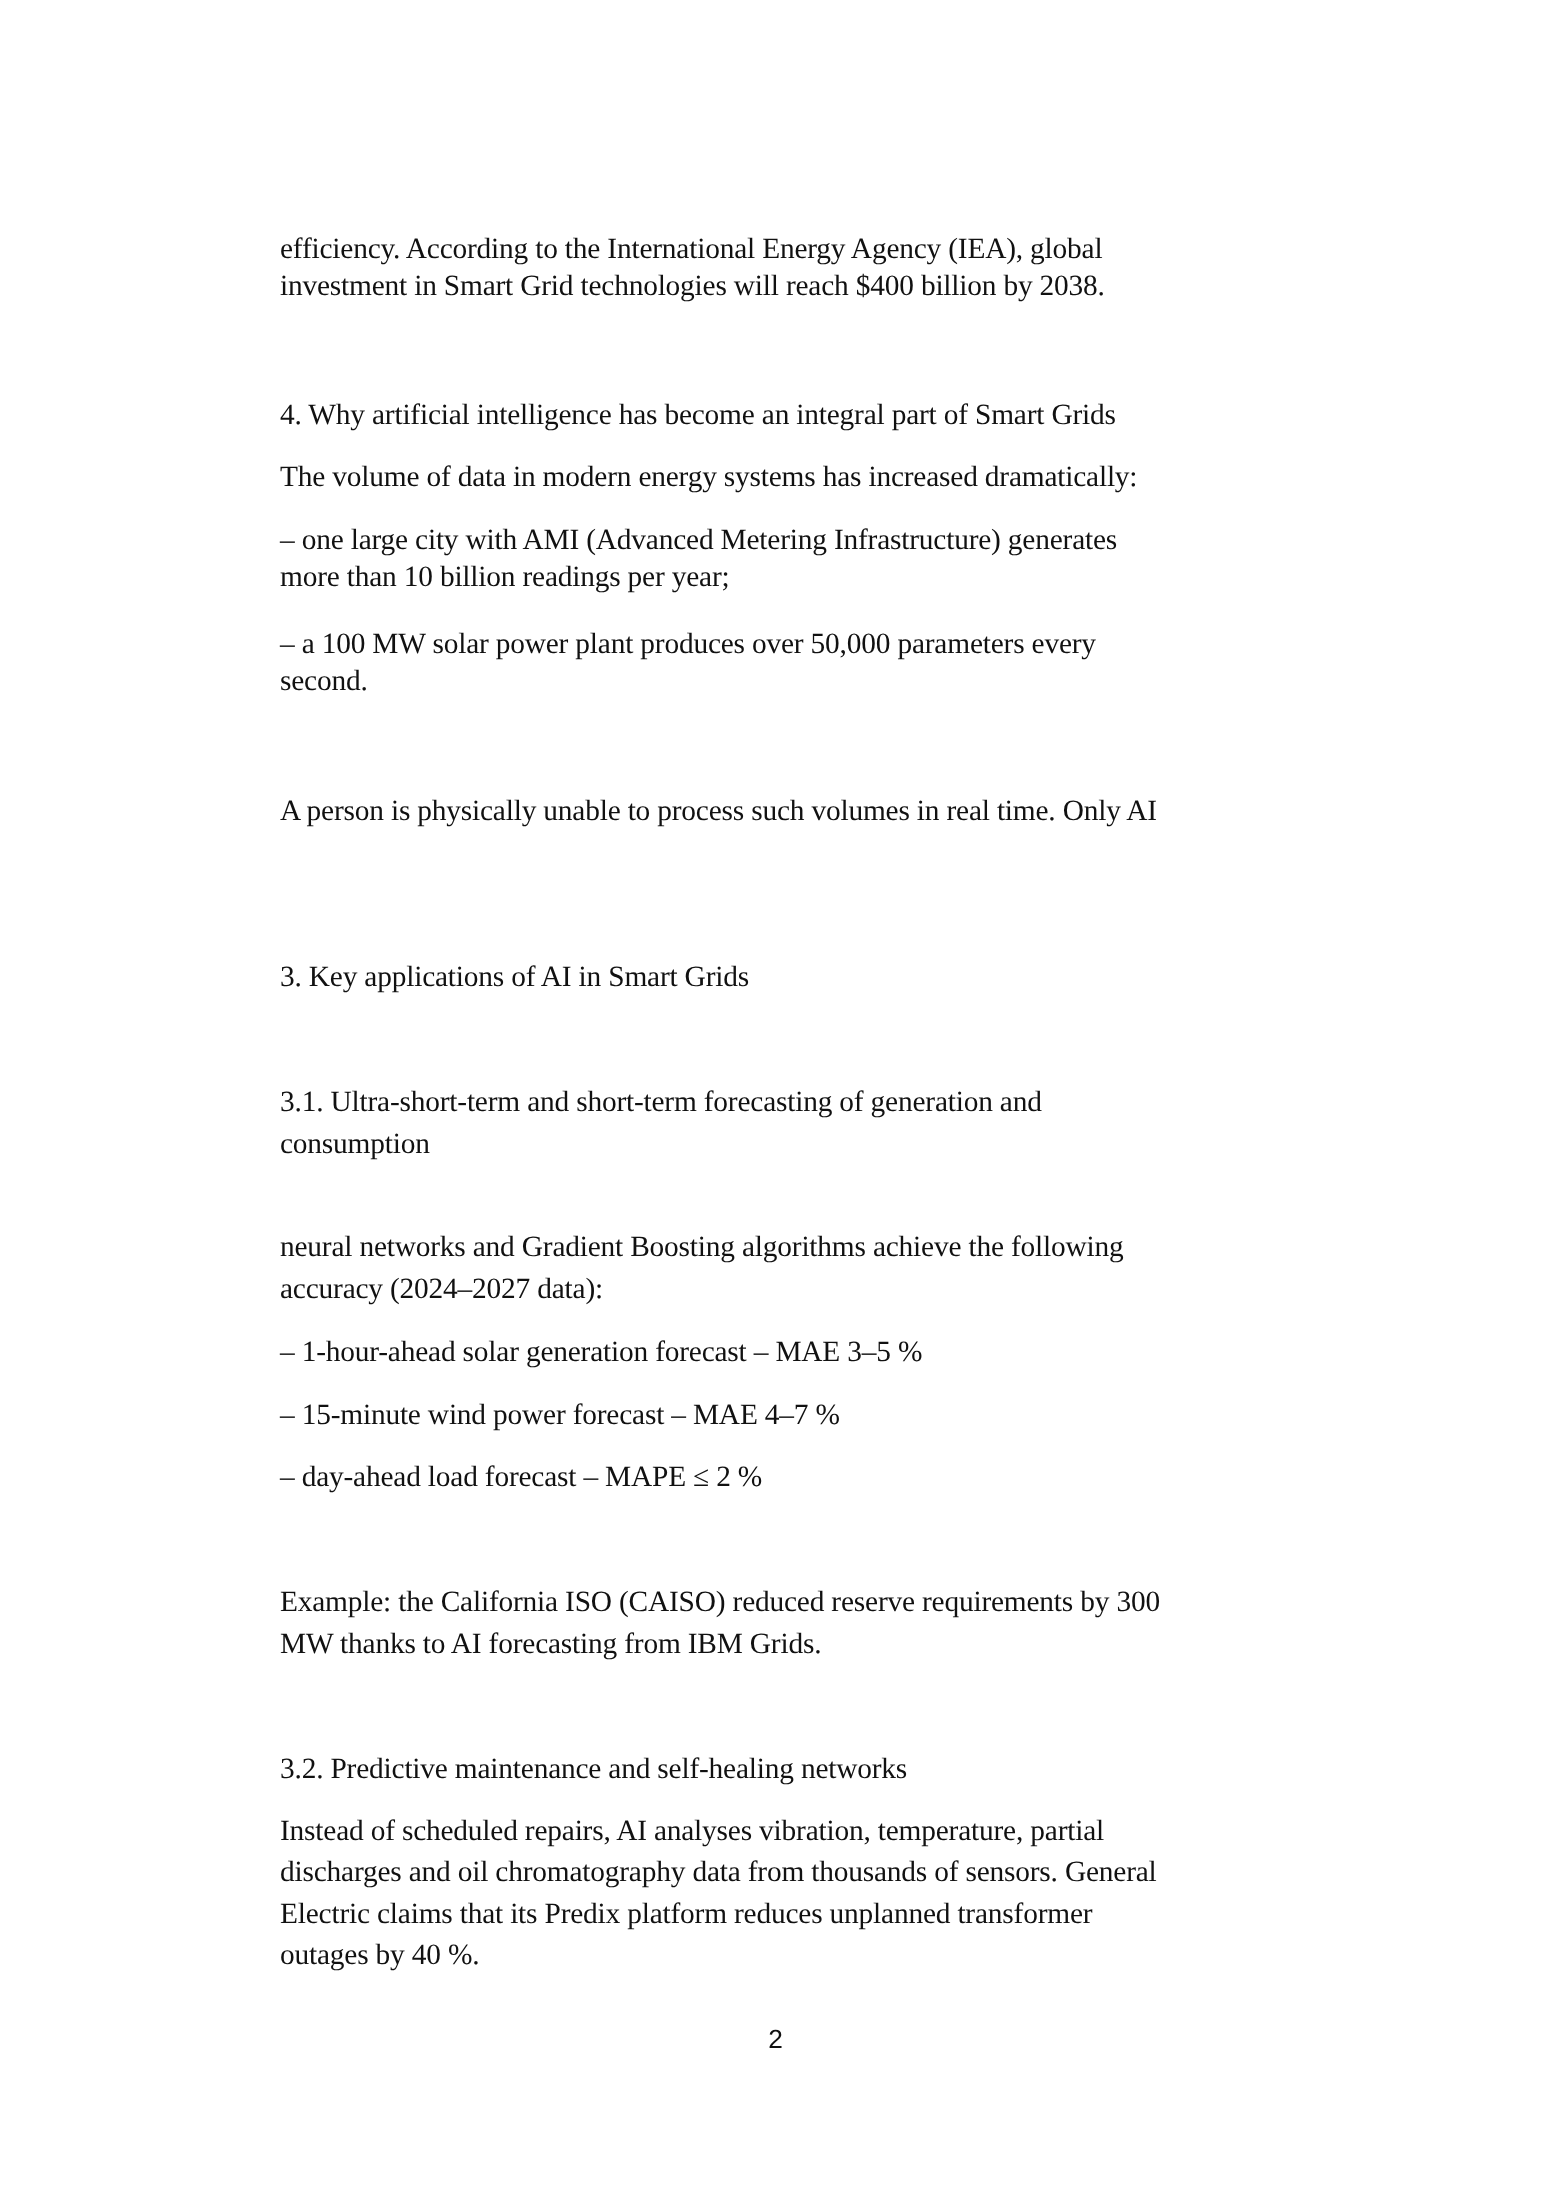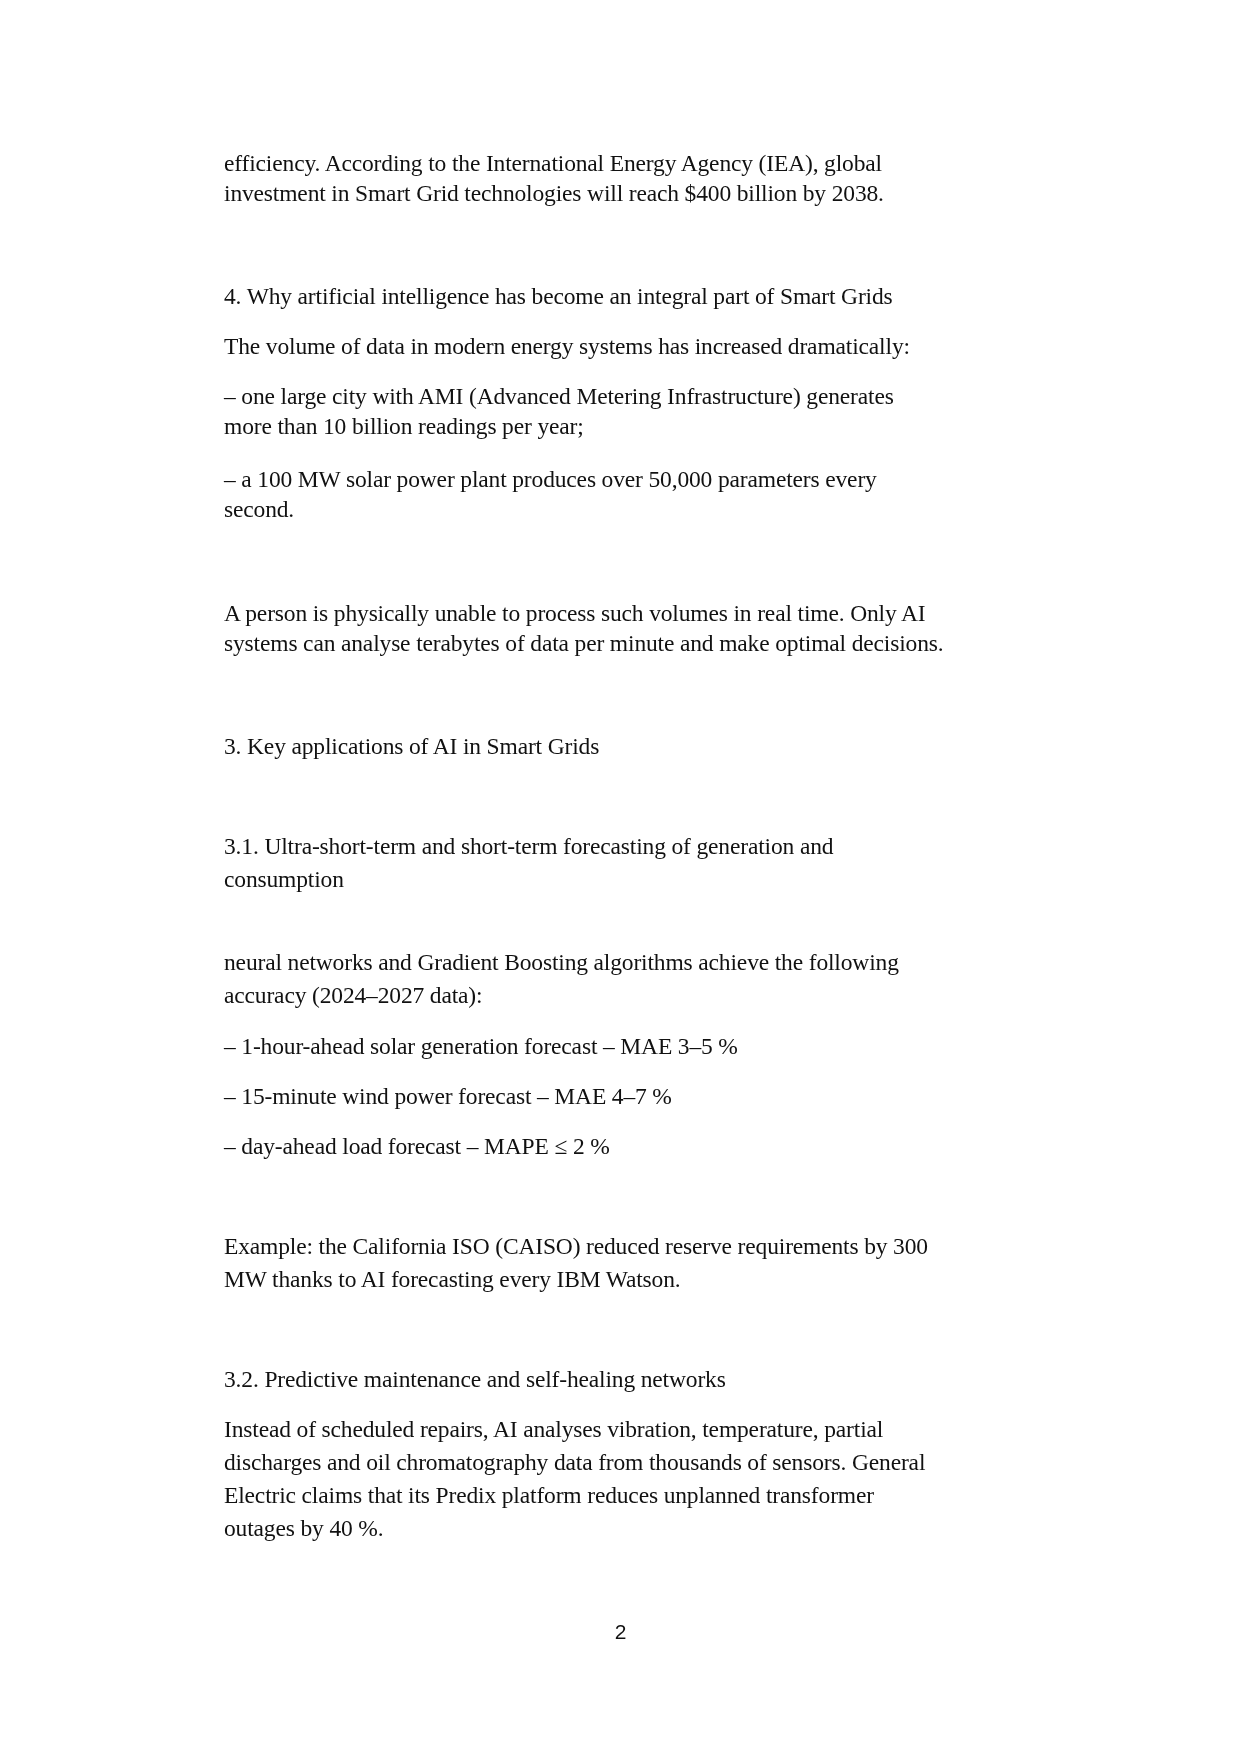--- a/index.html
+++ b/index.html
@@ -3,20 +3,21 @@
 <meta charset="utf-8">
 <style>
   html, body { margin: 0; padding: 0; background: #ffffff; }
   body { width: 1241px; height: 1755px; position: relative; overflow: hidden; }
   .page { position: absolute; left: 0; top: 0; width: 1241px; height: 1755px; background: #fff; }
   .line {
     position: absolute; left: 224px;
     font-family: "Liberation Serif", serif;
     font-size: 23.5px; color: #111; white-space: nowrap;
     letter-spacing: -0.15px;
+    margin-top: 36px;
   }
   .pagenum {
     position: absolute; left: 0; width: 1241px; text-align: center; top: 1620px;
     font-family: "Liberation Sans", sans-serif; font-size: 21px; color: #111;
   }
 </style>
 </head>
 <body>
 
 <div class="page">
@@ -27,36 +28,35 @@
   <div class="line" style="top:283px">4. Why artificial intelligence has become an integral part of Smart Grids</div>
   <div class="line" style="top:383px">– one large city with AMI (Advanced Metering Infrastructure) generates</div>
 
   <div class="line" style="top:333px">The volume of data in modern energy systems has increased dramatically:</div>
   <div class="line" style="top:413px">more than 10 billion readings per year;</div>
 
   <div class="line" style="top:466px">– a 100 MW solar power plant produces over 50,000 parameters every</div>
   <div class="line" style="top:496px">second.</div>
 
   <div class="line" style="top:600px">A person is physically unable to process such volumes in real time. Only AI</div>
-  <div class="line" style="top:630px">systems can analyse terabytes of data per minute and make optimal decisions.</div>
 
   <div class="line" style="top:733px">3. Key applications of AI in Smart Grids</div>
 
   <div class="line" style="top:833px">3.1. Ultra-short-term and short-term forecasting of generation and</div>
   <div class="line" style="top:866px">consumption</div>
 
   <div class="line" style="top:949px">neural networks and Gradient Boosting algorithms achieve the following</div>
   <div class="line" style="top:982px">accuracy (2024–2027 data):</div>
 
   <div class="line" style="top:1033px">– 1-hour-ahead solar generation forecast – MAE 3–5 %</div>
   <div class="line" style="top:1083px">– 15-minute wind power forecast – MAE 4–7 %</div>
   <div class="line" style="top:1133px">– day-ahead load forecast – MAPE ≤ 2 %</div>
 
   <div class="line" style="top:1233px">Example: the California ISO (CAISO) reduced reserve requirements by 300</div>
-  <div class="line" style="top:1266px">MW thanks to AI forecasting every IBM Watson.</div>
+  <div class="line" style="top:1266px">MW thanks to AI forecasting from IBM Grids.</div>
 
   <div class="line" style="top:1366px">3.2. Predictive maintenance and self-healing networks</div>
 
   <div class="line" style="top:1416px">Instead of scheduled repairs, AI analyses vibration, temperature, partial</div>
   <div class="line" style="top:1449px">discharges and oil chromatography data from thousands of sensors. General</div>
   <div class="line" style="top:1482px">Electric claims that its Predix platform reduces unplanned transformer</div>
   <div class="line" style="top:1515px">outages by 40 %.</div>
 
   <div class="pagenum">2</div>
 </div>

